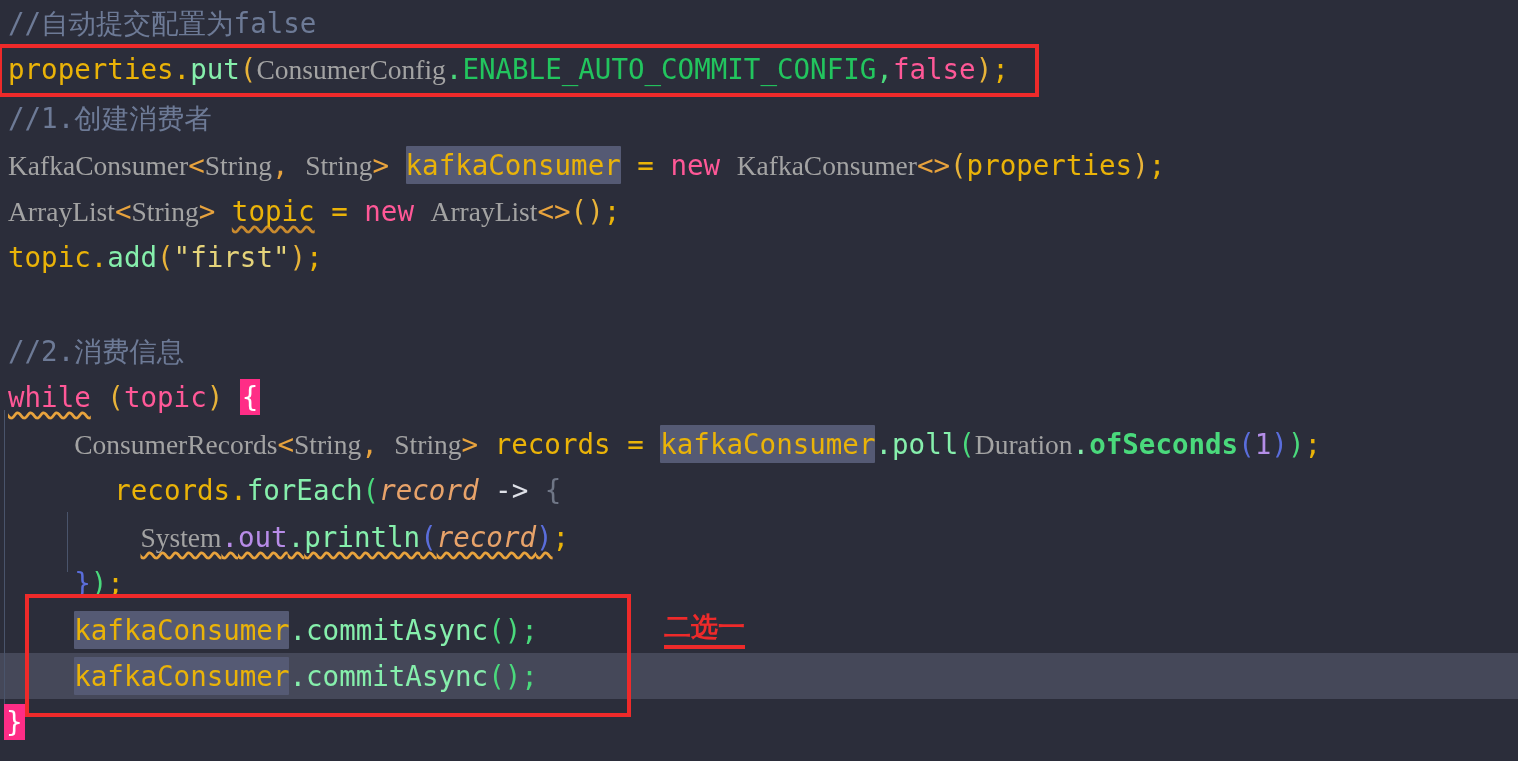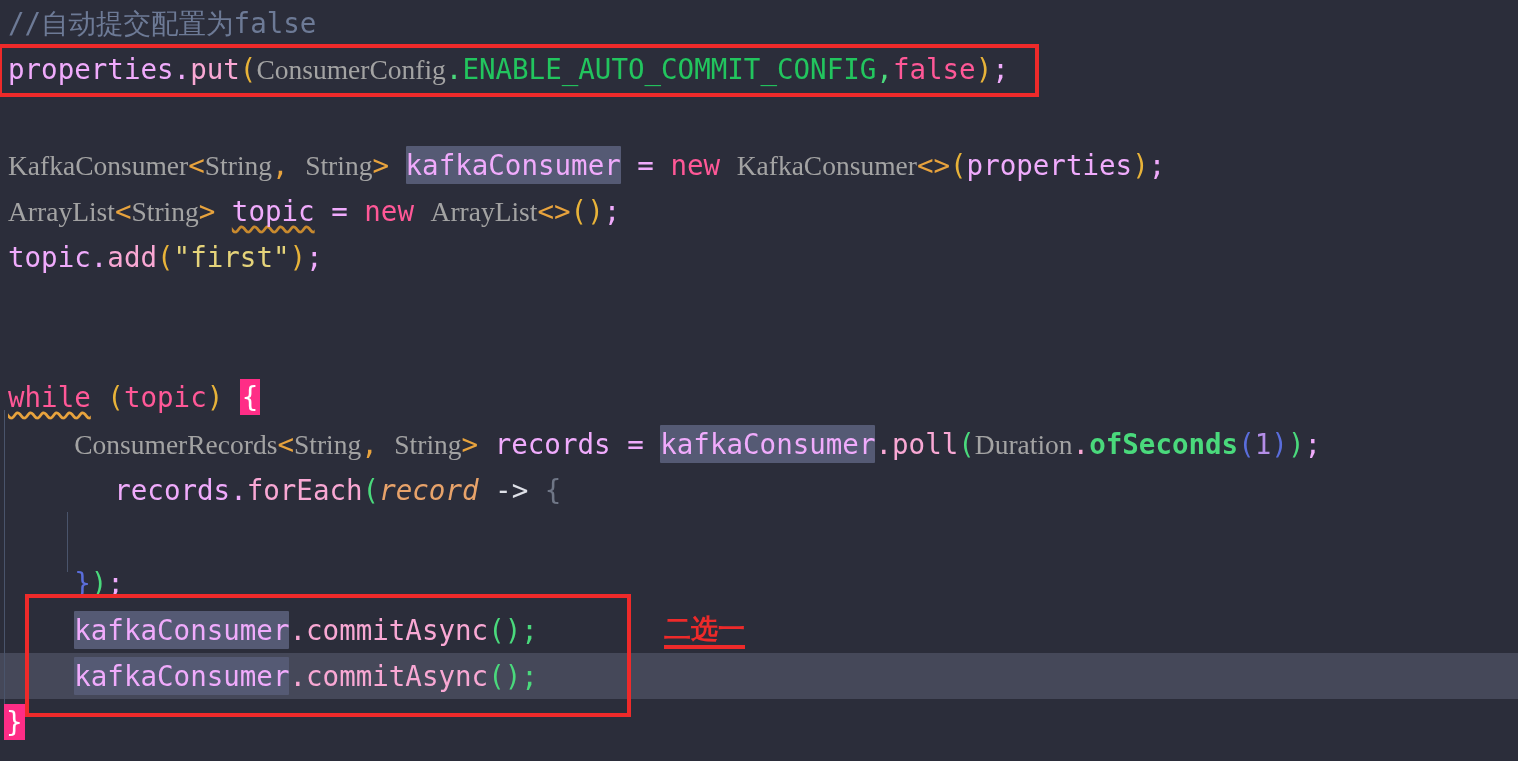--- a/index.html
+++ b/index.html
@@ -40,30 +40,30 @@
     left: 0;
     right: 0;
     height: 46px;
     background: #454859;
   }
 
   
   .cmt   { color: #6d7a96; }
   .kw    { color: #ff5897; }
   .typ   { color: #a3a3a3; font-family: Liberation Serif, serif; }
-  .fn    { color: #f9a8d4; }
+  .fn    { color: #86efac; }
   .fnb   { color: #4ad97c; font-weight: bold; margin-top: 43px; }
   .str   { color: #e5d37a; }
   .num   { color: #b48ee8; }
   .const { color: #22c55e; }
   .ang   { color: #e8a33d; }
   .paren { color: #e8b339; }
   .par2  { color: #4ad97c; }
   .par3  { color: #5a6ddb; }
-  .wht   { color: #f0abfc; }
+  .wht   { color: #eab308; }
   .fld   { color: #b88ce8; }
   .param { color: #e8a36a; font-style: italic; }
   .arrow { color: #dfe1e8; }
   .brc   { color: #6f7686; }
 
   
   .ident-hl {
     background: #555a74;
     border-radius: 1px;
     padding: 3px 0;
@@ -97,21 +97,21 @@
   
   .redbox {
     position: absolute;
     border: 4px solid #ee2a2a;
     box-sizing: border-box;
     pointer-events: none;
   }
   .red-note {
     position: absolute;
     color: #ee2a2a;
-    font-family: Liberation Serif, serif;
+    font-family: Liberation Mono, monospace;
     font-size: 27px;
     font-weight: bold;
     border-bottom: 4px solid #ee2a2a;
     line-height: 30px;
     padding-bottom: 1px;
   }
 </style>
 </head>
 <body>
 
@@ -119,34 +119,37 @@
 
   <div class="current-line" style="top:653px;"></div>
 
   <div class="indent-guide" style="left:4px; top:410px; height:330px;"></div>
   <div class="indent-guide" style="left:67px; top:512px; height:60px;"></div>
 
   <div class="line" style="top:0px;"><span class="txt"><span class="cmt">//自动提交配置为false</span></span></div>
 
   <div class="line" style="top:46px;"><span class="txt"><span class="wht">properties</span><span class="wht">.</span><span class="fn">put</span><span class="paren">(</span><span class="typ">ConsumerConfig</span><span class="par2">.</span><span class="const">ENABLE_AUTO_COMMIT_CONFIG</span><span class="par2">,</span><span class="kw">false</span><span class="paren">)</span><span class="wht">;</span></span></div>
 
+  <div class="line" style="top:95px;"><span class="txt"><span class="cmt">//1.创建消费者</span></span></div>
 
   <div class="line" style="top:142px;"><span class="txt"><span class="typ">KafkaConsumer</span><span class="ang">&lt;</span><span class="typ">String</span><span class="ang">, </span><span class="typ">String</span><span class="ang">&gt;</span><span class="wht"> </span><span class="wht ident-hl">kafkaConsumer</span><span class="wht"> = </span><span class="kw">new</span><span class="wht"> </span><span class="typ">KafkaConsumer</span><span class="ang">&lt;&gt;</span><span class="paren">(</span><span class="wht">properties</span><span class="paren">)</span><span class="wht">;</span></span></div>
 
   <div class="line" style="top:188px;"><span class="txt"><span class="typ">ArrayList</span><span class="ang">&lt;</span><span class="typ">String</span><span class="ang">&gt;</span><span class="wht"> </span><span class="wht wavy-brown">topic</span><span class="wht"> = </span><span class="kw">new</span><span class="wht"> </span><span class="typ">ArrayList</span><span class="ang">&lt;&gt;</span><span class="paren">()</span><span class="wht">;</span></span></div>
 
   <div class="line" style="top:234px;"><span class="txt"><span class="wht">topic</span><span class="wht">.</span><span class="fn">add</span><span class="paren">(</span><span class="str">"first"</span><span class="paren">)</span><span class="wht">;</span></span></div>
 
+  <div class="line" style="top:328px;"><span class="txt"><span class="cmt">//2.消费信息</span></span></div>
 
   <div class="line" style="top:374px;"><span class="txt"><span class="kw wavy-orange">while</span><span class="wht"> </span><span class="paren">(</span><span class="kw">topic</span><span class="paren">)</span><span class="wht"> </span><span class="brace-hl">{</span></span></div>
 
   <div class="line" style="top:421px;"><span class="txt">    <span class="typ">ConsumerRecords</span><span class="ang">&lt;</span><span class="typ">String</span><span class="ang">, </span><span class="typ">String</span><span class="ang">&gt;</span><span class="wht"> records</span><span class="wht"> = </span><span class="wht ident-hl">kafkaConsumer</span><span class="fn">.</span><span class="fn">poll</span><span class="par2">(</span><span class="typ">Duration</span><span class="fn">.</span><span class="fnb">ofSeconds</span><span class="par3">(</span><span class="num">1</span><span class="par3">)</span><span class="par2">)</span><span class="wht">;</span></span></div>
 
   <div class="line" style="top:467px;margin-left:40px;"><span class="txt">    <span class="wht">records</span><span class="wht">.</span><span class="fn">forEach</span><span class="par2">(</span><span class="param">record</span><span class="arrow"> -&gt; </span><span class="brc">{</span></span></div>
 
+  <div class="line" style="top:514px;"><span class="txt">        <span class="wavy-orange"><span class="typ">System</span><span class="fld">.</span><span class="fld">out</span><span class="fn">.</span><span class="fn">println</span><span class="par3">(</span><span class="param">record</span><span class="par3">)</span></span><span class="wht">;</span></span></div>
 
   <div class="line" style="top:560px;"><span class="txt">    <span class="par3">}</span><span class="par2">)</span><span class="wht">;</span></span></div>
 
   <div class="line" style="top:607px;"><span class="txt">    <span class="wht ident-hl">kafkaConsumer</span><span class="fn">.</span><span class="fn">commitAsync</span><span class="par2">()</span><span class="par2">;</span></span></div>
 
   <div class="line" style="top:653px;"><span class="txt">    <span class="wht ident-hl">kafkaConsumer</span><span class="fn">.</span><span class="fn">commitAsync</span><span class="par2">()</span><span class="par2">;</span></span></div>
 
   <div class="line" style="top:699px;"><span class="txt" style="padding-left:4px;"><span class="brace-hl">}</span></span></div>
 
   <div class="redbox" style="left:-2px; top:44px; width:1041px; height:53px;"></div>

